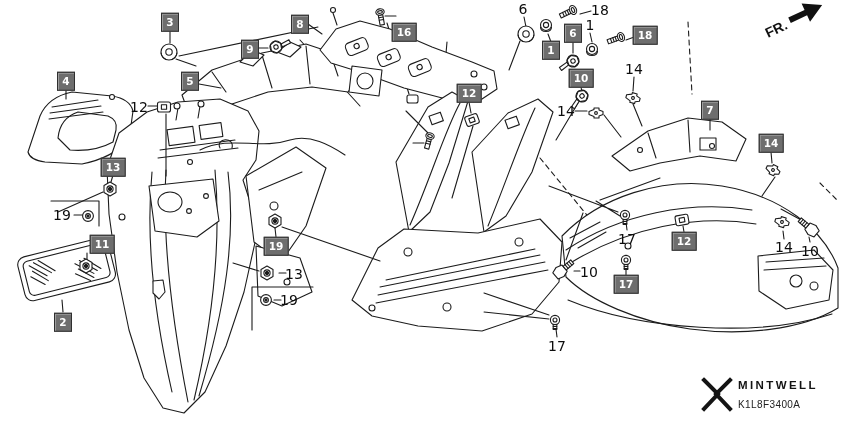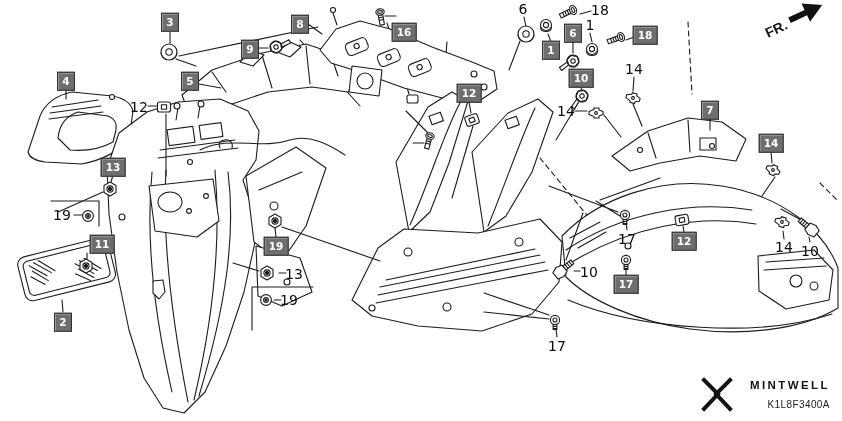--- a/index.html
+++ b/index.html
@@ -6,25 +6,25 @@
   .stage{position:relative;width:842px;height:421px;background:#fff;overflow:hidden;
          font-family:"DejaVu Sans","Liberation Sans",sans-serif;}
   .art{position:absolute;left:0;top:0;}
   .co{position:absolute;transform:translate(-50%,-50%);white-space:nowrap;cursor:pointer;}
   .co-box{background:#6e6e6e;color:#fff;border:1px solid #2f2f2f;
           box-shadow:inset 1px 1px 0 #9d9d9d;
           font-size:10.5px;font-weight:bold;line-height:1;padding:3px 4px;min-width:8px;
           text-align:center;}
   .co-plain{color:#0d0d0d;font-size:14px;font-weight:normal;line-height:1;}
   .fr-indicator{position:absolute;left:762px;top:0px;width:80px;height:56px;}
-  .brand{position:absolute;left:700px;top:376px;display:flex;align-items:center;gap:16px;}
+  .brand{position:absolute;left:700px;top:376px;display:flex;align-items:center;gap:4px;}
   .brand-name{font-family:"Liberation Sans",sans-serif;font-size:11.5px;font-weight:bold;
               letter-spacing:2.4px;color:#141414;}
   .brand-code{font-family:"Liberation Sans",sans-serif;font-size:10px;color:#222;
-              letter-spacing:.4px;margin-top:8px;text-align:right;}
+              letter-spacing:.4px;margin-top:8px;text-align:left;}
 </style>
 </head>
 <body>
 
 <div class="stage">
 
   <svg class="art" width="842" height="421" viewBox="0 0 842 421">
     <g stroke="#1c1c1c" stroke-width="1.1" fill="none" stroke-linejoin="round" stroke-linecap="round">
 
       <g>

